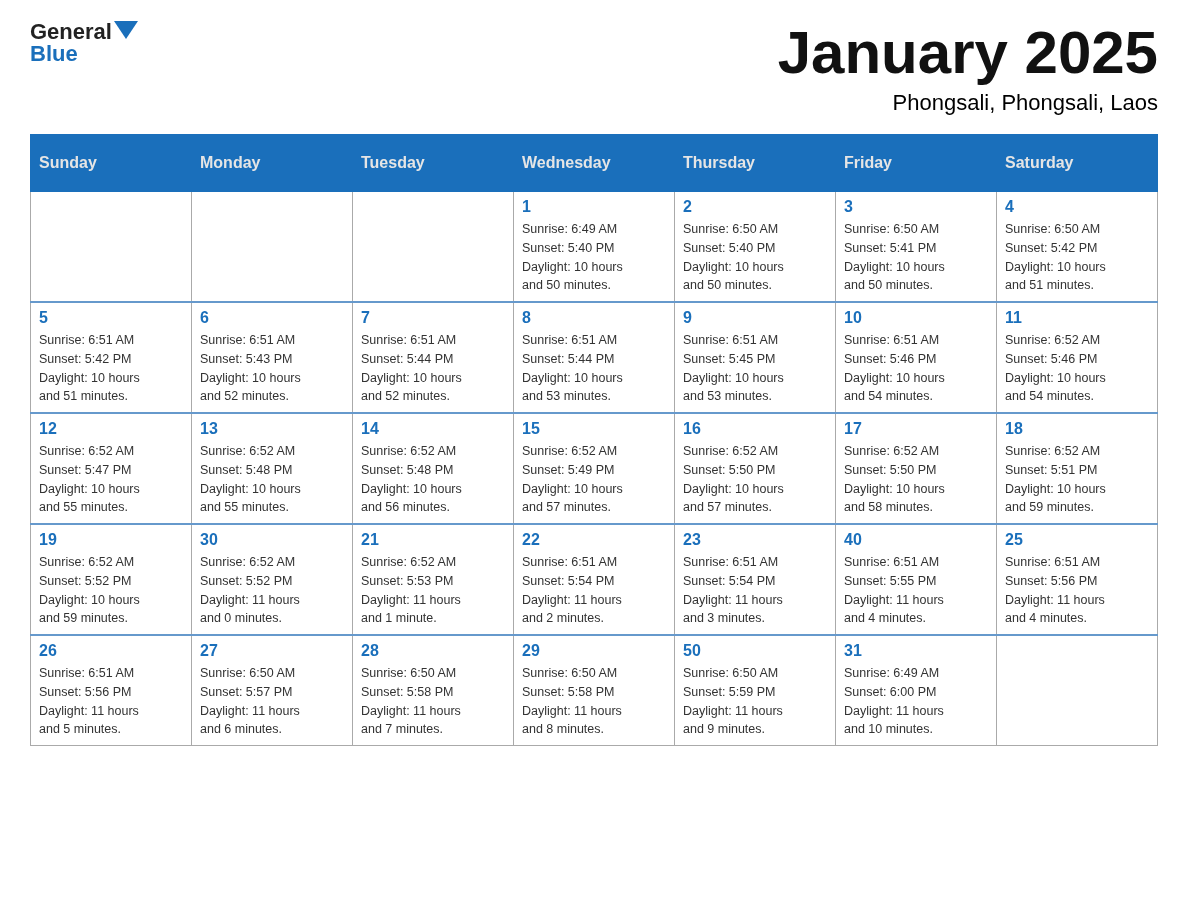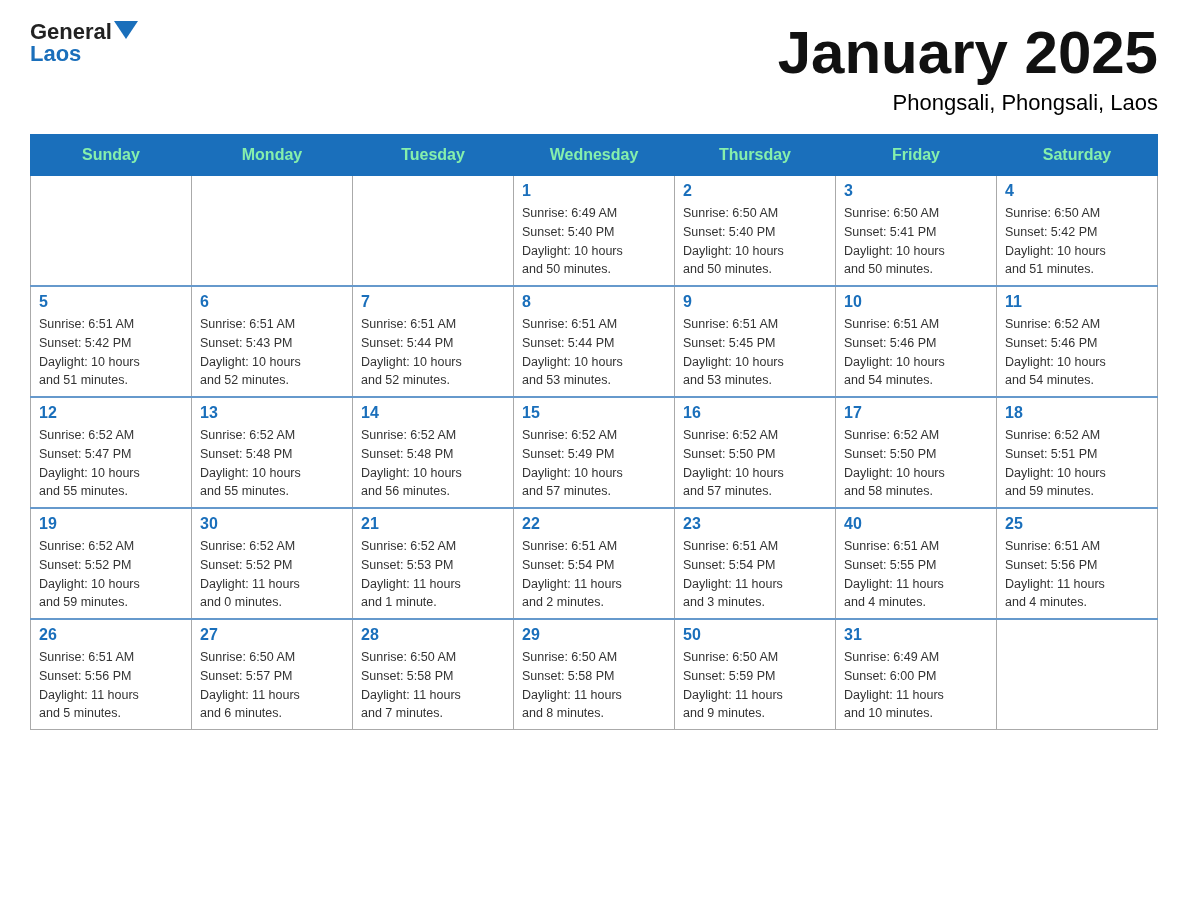--- a/index.html
+++ b/index.html
@@ -57,25 +57,25 @@
       color: #000000;
       margin-top: 4px;
     }
     .calendar {
       width: 100%;
       border-collapse: collapse;
       table-layout: fixed;
     }
     .calendar thead tr th {
       background-color: #1a6fbb;
-      color: #86efac;
+      color: #e5e5e5;
       font-size: 16px;
       font-weight: bold;
-      padding: 11px 8px;
-      text-align: center;
+      padding: 19px 8px;
+      text-align: left;
       border: 1px solid #1a6fbb;
     }
     .calendar tbody tr td {
       vertical-align: top;
       border: 1px solid #aaa;
       padding: 6px 8px;
       min-height: 90px;
       font-size: 13px;
       color: #333;
       background: #fff;
@@ -103,21 +103,21 @@
 </head>
 <body>
 
 <div class="header-area">
   <div class="logo">
     <div style="display:flex;flex-direction:column;align-items:flex-start;">
       <div style="display:flex;align-items:center;">
         <span class="logo-text">General</span>
         <span class="logo-triangle"></span>
       </div>
-      <span class="logo-text logo-blue" style="font-size:22px;font-weight:bold;color:#1a6fbb;margin-top:-2px;">Laos</span>
+      <span class="logo-text logo-blue" style="font-size:22px;font-weight:bold;color:#1a6fbb;margin-top:-2px;">Blue</span>
     </div>
   </div>
   <div class="title-area">
     <div class="page-title">January 2025</div>
     <div class="page-subtitle">Phongsali, Phongsali, Laos</div>
   </div>
 </div>
 
 <table class="calendar">
   <thead>

